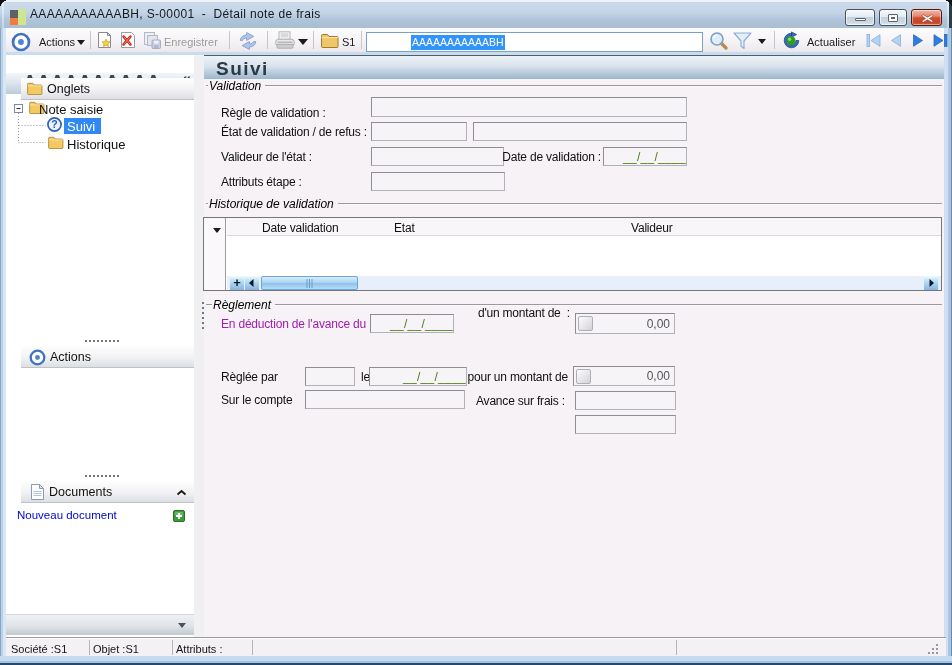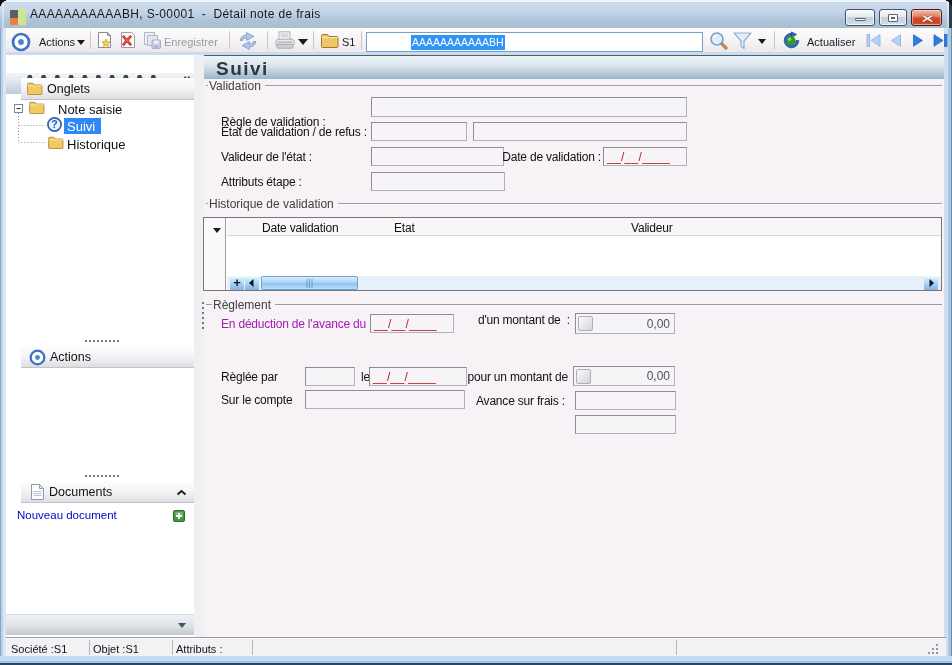--- a/index.html
+++ b/index.html
@@ -46,24 +46,24 @@
 #splitter { left:194px; top:55px; width:10px; height:582px; background:#f0f0f2; }
 #splitdots { left:202px; top:302px; width:2px; height:28px;
   background-image:repeating-linear-gradient(#6d7882 0 2px,transparent 2px 5px); }
 
 #main { left:204px; top:55px; width:740px; height:582px; background:#f6f2f6; }
 #mhead { left:0; top:0; width:740px; height:24px; border-top:1px solid #525d68;
   background:linear-gradient(#eef3f8 0%, #d8e3ed 45%, #b6c9da 75%, #9db7ce 100%); }
 #mhead .t { position:absolute; left:12px; top:2px; font-size:19px; font-weight:bold; color:#2c3a46; letter-spacing:1.5px; }
 .etch { position:absolute; height:2px; border-top:1px solid #9b98a2; box-shadow:0 0 0 0; }
 .etch:after { content:""; position:absolute; left:0; right:0; top:0px; height:1px; background:#fbf9fb; }
-.glabel { position:absolute; font-size:12px; color:#404040; background:#f6f2f6; padding:0 4px 0 1px; white-space:nowrap; z-index:2; }
+.glabel { position:absolute; font-size:12px; color:#000000; background:#f6f2f6; padding:0 4px 0 1px; white-space:nowrap; z-index:2;font-style:italic; }
 .flabel { position:absolute; font-size:12px; color:#111; white-space:nowrap; letter-spacing:-0.2px; }
 .inp { position:absolute; border:1px solid; border-color:#8e8c96 #b2b0ba #b2b0ba #8e8c96; background:#f7f4f8; }
-.inp.dt { font-size:12px; color:#b91c1c; padding:2px 0 8px 3px; letter-spacing:0.3px; }
+.inp.dt { font-size:12px; color:#4d7c0f; padding:2px 0 8px 3px; letter-spacing:0.3px;text-align:right; }
 .bluetxt { color:#a21caf; }
 
 #grid { left:-1px; top:162px; width:739px; height:74px; background:#fff; border:1px solid #76767c; position:absolute; }
 
 
 #status { left:6px; top:637px; width:940px; height:19px; background:#f4f1f4; border-top:1px solid #9b99a0; box-shadow:0 1px 0 #fff inset; }
 .scell { position:absolute; top:2px; bottom:1px; border-left:1px solid #b8b2ba; }
 .stext { position:absolute; top:5px; font-size:11px; color:#15151a; white-space:nowrap; }
 </style>
 </head>
@@ -208,21 +208,21 @@
         <line x1="4.5" y1="25.5" x2="32" y2="25.5"></line>
         <line x1="4.5" y1="42.5" x2="32" y2="42.5"></line>
       </g>
       <rect x="0.5" y="4.5" width="8" height="8" fill="#fff" stroke="#7a8aa0"></rect>
       <line x1="2.5" y1="8.5" x2="6.5" y2="8.5" stroke="#2a2a2a"></line>
     </svg>
     <svg class="abs" style="left:23px;top:46px" width="16" height="13" viewBox="0 0 18 15">
       <path d="M0.5 2.5 a1 1 0 0 1 1-1 h5 l1.5 2 h8 a1 1 0 0 1 1 1 v9 a1 1 0 0 1-1 1 h-14.5 a1 1 0 0 1-1-1 z" fill="#f3c960" stroke="#ab8335"></path>
       <path d="M0.5 5 h16.5 v-1 h-16.5 z" fill="#fae7b0"></path>
     </svg>
-    <div class="treetxt" style="left:52px;top:47px">Note saisie</div>
+    <div class="treetxt" style="left:33px;top:47px">Note saisie</div>
     <svg class="abs" style="left:41px;top:62px" width="15" height="15" viewBox="0 0 15 15">
       <circle cx="7.5" cy="7.5" r="6.6" fill="#eaf2fc" stroke="#2e62b8" stroke-width="1.7"></circle>
       <text x="7.5" y="11.2" text-anchor="middle" font-family="Liberation Sans" font-size="10.5" font-weight="bold" fill="#2858b8">?</text>
     </svg>
     <div class="abs" style="left:58px;top:63px;width:37px;height:16px;background:#2f88f4"></div>
     <div class="treetxt" style="left:61px;top:64px;color:#fff">Suivi</div>
     <svg class="abs" style="left:42px;top:81px" width="16" height="13" viewBox="0 0 18 15">
       <path d="M0.5 2.5 a1 1 0 0 1 1-1 h5 l1.5 2 h8 a1 1 0 0 1 1 1 v9 a1 1 0 0 1-1 1 h-14.5 a1 1 0 0 1-1-1 z" fill="#f3c960" stroke="#ab8335"></path>
       <path d="M0.5 5 h16.5 v-1 h-16.5 z" fill="#fae7b0"></path>
     </svg>
@@ -274,21 +274,21 @@
   </div>
   <div id="splitter" class="abs"></div>
   <div id="splitdots" class="abs"></div>
   <div id="main" class="abs">
     <div id="mhead" class="abs">
         <span class="t">Suivi</span>
       </div>
 
     <div class="etch" style="left:2px;top:30px;width:736px"></div>
     <div class="glabel" style="left:4px;top:24px">Validation</div>
-    <div class="flabel" style="left:17px;top:60px">Règle de validation :</div>
+    <div class="flabel" style="left:17px;top:51px">Règle de validation :</div>
     <div class="inp" style="left:167px;top:42px;width:316px;height:20px"></div>
     <div class="flabel" style="left:17px;top:70px">État de validation / de refus :</div>
     <div class="inp" style="left:167px;top:67px;width:96px;height:19px"></div>
     <div class="inp" style="left:269px;top:67px;width:214px;height:19px"></div>
     <div class="flabel" style="left:17px;top:95px">Valideur de l'état :</div>
     <div class="inp" style="left:167px;top:92px;width:133px;height:19px"></div>
     <div class="flabel" style="right:343px;top:95px">Date de validation :</div>
     <div class="inp dt" style="left:399px;top:92px;width:84px;height:19px">__/__/____</div>
     <div class="flabel" style="left:17px;top:120px">Attributs étape :</div>
     <div class="inp" style="left:167px;top:117px;width:134px;height:19px"></div>
@@ -320,21 +320,21 @@
       </div>
       <div class="abs" style="left:720px;top:58px;width:14px;height:14px;background:linear-gradient(#f4fcfe 0%,#c4e9f5 25%,#a2cbec 65%,#88b2e0 100%)"><svg width="14" height="14">
             <path d="M5.5 3 V11 L10 7 Z" fill="#0c1430"></path>
           </svg></div>
     </div>
 
     <div class="etch" style="left:2px;top:249px;width:736px"></div>
     <div class="glabel" style="left:8px;top:243px">Règlement</div>
     <div class="flabel bluetxt" style="left:17px;top:262px">En déduction de l'avance du</div>
     <div class="inp dt" style="left:166px;top:259px;width:84px;height:19px">__/__/____</div>
-    <div class="flabel" style="right:374px;top:258px">d'un montant de&nbsp;&nbsp;:</div>
+    <div class="flabel" style="right:374px;top:251px">d'un montant de&nbsp;&nbsp;:</div>
     <div class="inp" style="left:371px;top:258px;width:100px;height:21px">
       <div class="abs" style="left:2px;top:2px;width:15px;height:15px;border:1px solid #b0aeb6;border-radius:2px;background:linear-gradient(135deg,#fcfcfc,#d4d2d8)"></div>
       <div class="abs" style="right:4px;top:3px;font-size:12px;color:#55525a">0,00</div>
     </div>
     <div class="flabel" style="left:17px;top:315px">Règlée par</div>
     <div class="inp" style="left:101px;top:312px;width:50px;height:19px"></div>
     <div class="flabel" style="left:157px;top:315px">le</div>
     <div class="inp dt" style="left:165px;top:312px;width:98px;height:19px">__/__/____</div>
     <div class="flabel" style="right:376px;top:315px">pour un montant de</div>
     <div class="inp" style="left:369px;top:311px;width:102px;height:20px">

